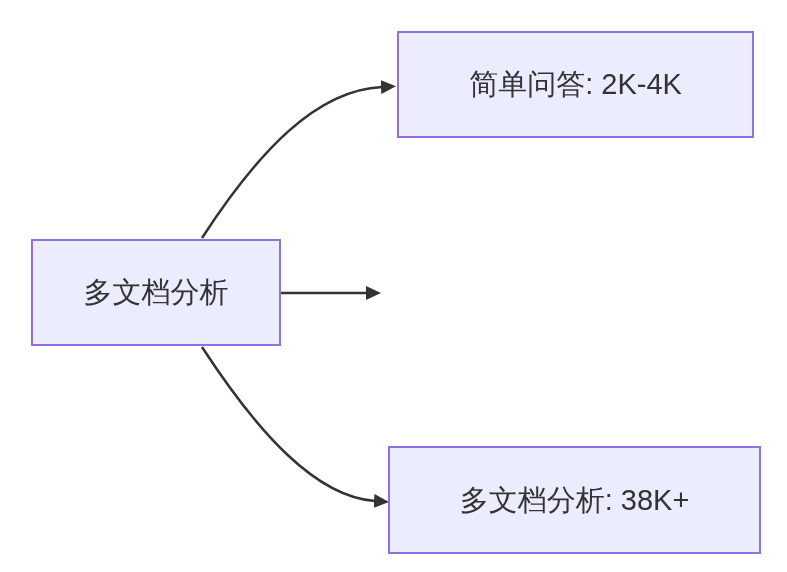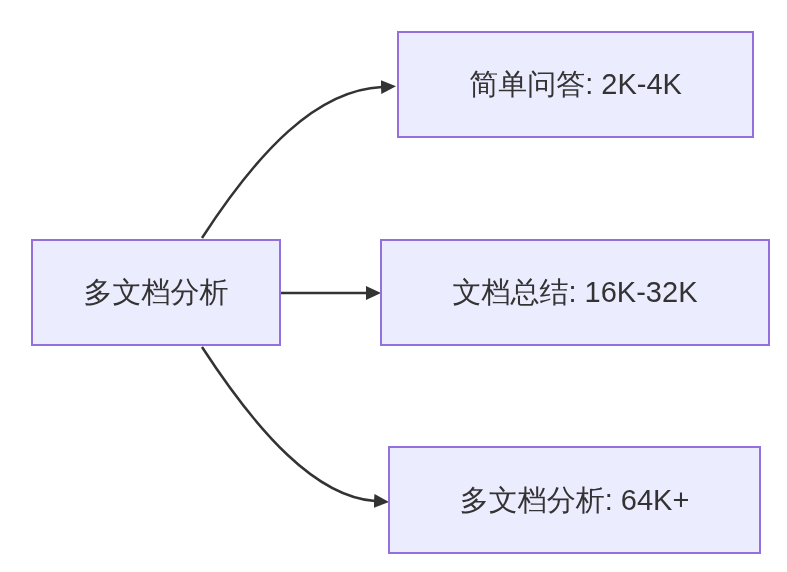--- a/index.html
+++ b/index.html
@@ -69,21 +69,18 @@
   </svg>
 
   <div class="node node-task-type">
     <span class="node-label">多文档分析</span>
   </div>
 
   <div class="node node-simple-qa">
     <span class="node-label">简单问答: 2K-4K</span>
   </div>
 
-  <div class="node node-doc-summary">
-    <span class="node-label">文档总结: 16K-32K</span>
-  </div>
 
   <div class="node node-multi-doc">
-    <span class="node-label">多文档分析: 64K+</span>
+    <span class="node-label">多文档分析: 38K+</span>
   </div>
 
 </div>
 
 </body></html>

